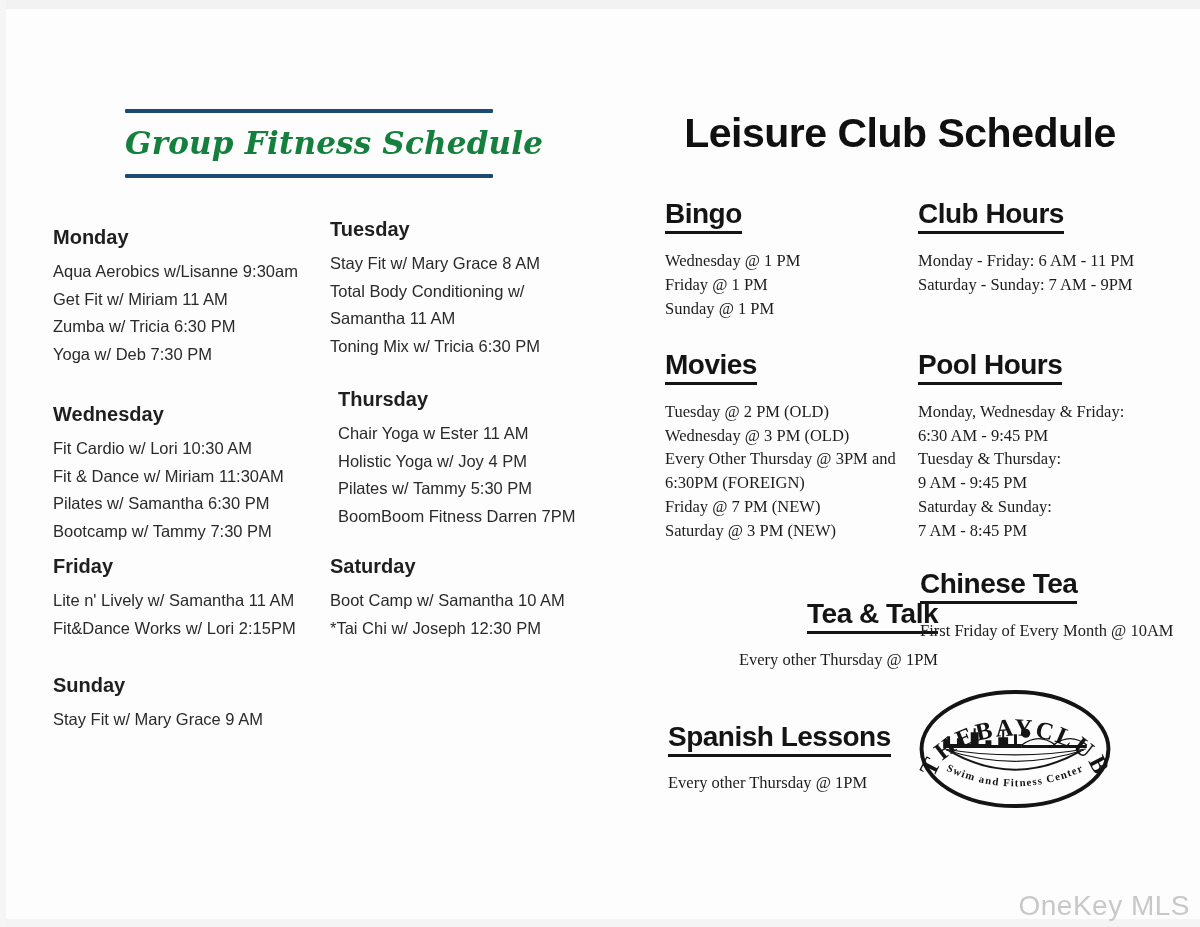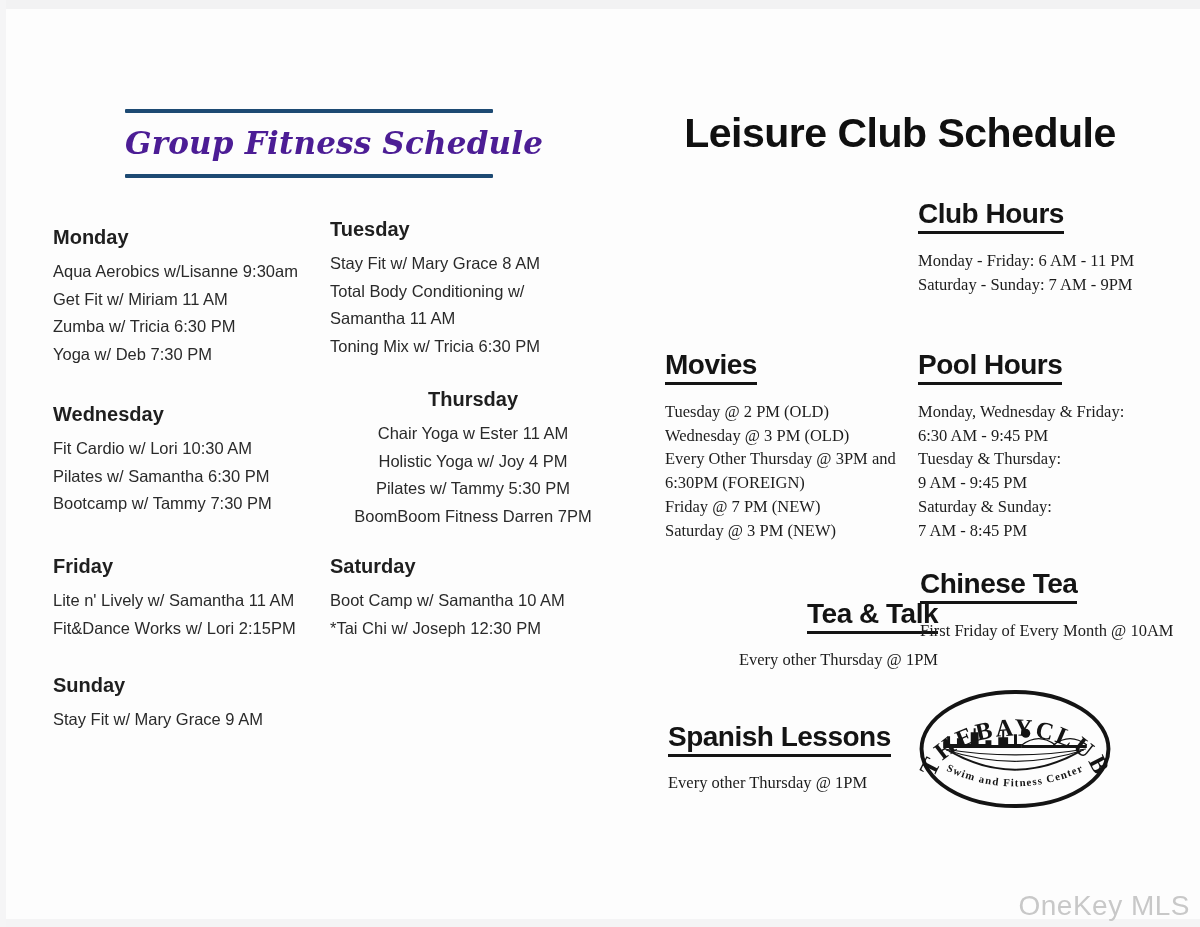--- a/index.html
+++ b/index.html
@@ -13,21 +13,21 @@
   .edge{position:absolute;background:#f2f2f3;}
   .edge-top{top:0;left:0;right:0;height:9px;}
   .edge-bottom{bottom:0;left:0;right:0;height:8px;background:#f4f4f5;}
   .edge-left{top:0;left:0;bottom:0;width:6px;background:#f5f5f6;}
 
   
   .gf-title-wrap{position:absolute;left:125px;top:109px;width:368px;text-align:center;}
   .gf-rule{height:4px;background:#1d4a73;border-radius:1px;}
   .gf-title{
     font-family:"DejaVu Serif",serif;font-style:italic;font-weight:bold;
-    font-size:31px;color:#4c1d95;margin:12px 0 13px 0;letter-spacing:0.2px;
+    font-size:31px;color:#15803d;margin:12px 0 13px 0;letter-spacing:0.2px;
     white-space:nowrap;
   }
   .fit-day{position:absolute;width:290px;}
   .fit-day h3{
     font-size:20px;font-weight:bold;color:#1f1f1f;
     margin:0 0 9px 0;line-height:23px;
   }
   .fit-day .line{
     font-size:16.5px;color:#2a2a2a;line-height:27.6px;white-space:nowrap;
   }
@@ -78,20 +78,21 @@
     <h3>Monday</h3>
     <div class="line">Aqua Aerobics w/Lisanne 9:30am</div>
     <div class="line">Get Fit w/ Miriam 11 AM</div>
     <div class="line">Zumba w/ Tricia 6:30 PM</div>
     <div class="line">Yoga w/ Deb 7:30 PM</div>
   </div>
 
   <div class="fit-day" style="left:53px;top:403px;">
     <h3>Wednesday</h3>
     <div class="line">Fit Cardio w/ Lori 10:30 AM</div>
+    <div class="line">Fit &amp; Dance w/ Miriam 11:30AM</div>
     <div class="line">Pilates w/ Samantha 6:30 PM</div>
     <div class="line">Bootcamp w/ Tammy 7:30 PM</div>
   </div>
 
   <div class="fit-day" style="left:53px;top:555px;">
     <h3>Friday</h3>
     <div class="line">Lite n' Lively w/ Samantha 11 AM</div>
     <div class="line">Fit&amp;Dance Works w/ Lori 2:15PM</div>
   </div>
 
@@ -101,36 +102,44 @@
   </div>
 
   <div class="fit-day" style="left:330px;top:218px;">
     <h3>Tuesday</h3>
     <div class="line">Stay Fit w/ Mary Grace 8 AM</div>
     <div class="line">Total Body Conditioning w/</div>
     <div class="line">Samantha 11 AM</div>
     <div class="line">Toning Mix w/ Tricia 6:30 PM</div>
   </div>
 
-  <div class="fit-day" style="left:328px;top:388px;text-align:center;">
+  <div class="fit-day" style="left:338px;top:388px;">
     <h3>Thursday</h3>
     <div class="line">Chair Yoga w Ester 11 AM</div>
     <div class="line">Holistic Yoga w/ Joy 4 PM</div>
     <div class="line">Pilates w/ Tammy 5:30 PM</div>
     <div class="line">BoomBoom Fitness Darren 7PM</div>
   </div>
 
   <div class="fit-day" style="left:330px;top:555px;">
     <h3>Saturday</h3>
     <div class="line">Boot Camp w/ Samantha 10 AM</div>
     <div class="line">*Tai Chi w/ Joseph 12:30 PM</div>
   </div>
 
   <div class="lc-title">Leisure Club Schedule</div>
 
+  <div class="lc-sec" style="left:665px;top:198px;">
+    <h3>Bingo</h3>
+    <div class="lc-items">
+      <div class="line">Wednesday @ 1 PM</div>
+      <div class="line">Friday @ 1 PM</div>
+      <div class="line">Sunday @ 1 PM</div>
+    </div>
+  </div>
 
   <div class="lc-sec" style="left:918px;top:198px;">
     <h3>Club Hours</h3>
     <div class="lc-items">
       <div class="line">Monday - Friday: 6 AM - 11 PM</div>
       <div class="line">Saturday - Sunday: 7 AM - 9PM</div>
     </div>
   </div>
 
   <div class="lc-sec dense" style="left:665px;top:349px;">

